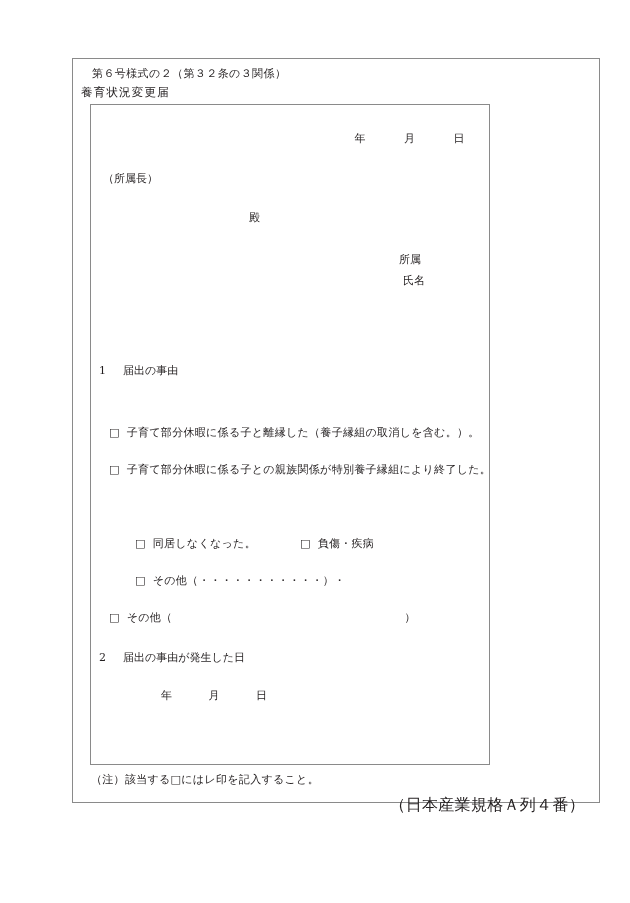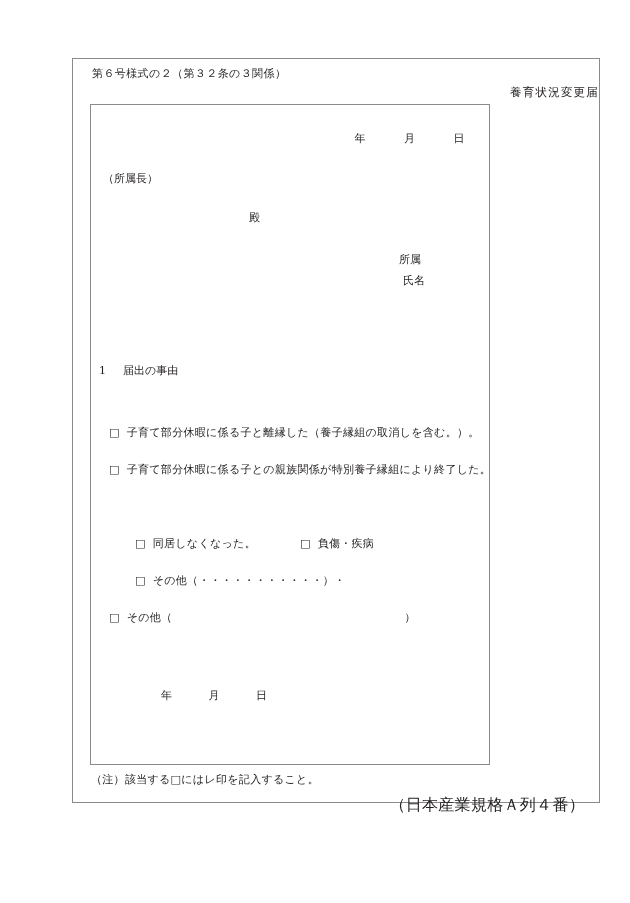--- a/index.html
+++ b/index.html
@@ -38,21 +38,21 @@
     letter-spacing: 0.4px;
     white-space: nowrap;
   }
 
   
   .doc-title {
     position: absolute;
     left: 8px;
     right: 0;
     top: 26px;
-    text-align: right;
+    text-align: left;
     font-size: 11.5px;
     letter-spacing: 1.2px;
   }
 
   
   .inner-box {
     position: absolute;
     left: 17px;
     top: 45px;
     width: 400px;
@@ -238,20 +238,23 @@
       </div>
 
       <div class="check-item sub-item-other">
         <span class="box">□</span><span>その他（・・・・・・・・・・・）・</span>
       </div>
 
       <div class="check-item item-other-main">
         <span class="box">□</span><span>その他（</span><span class="blank-paren"></span><span>）</span>
       </div>
 
+      <div class="section-2-heading">
+        <span class="num">2</span><span>届出の事由が発生した日</span>
+      </div>
 
       <div class="section-2-date">
         <span>年</span>
         <span class="gap"></span>
         <span>月</span>
         <span class="gap"></span>
         <span>日</span>
       </div>
 
     </div>

